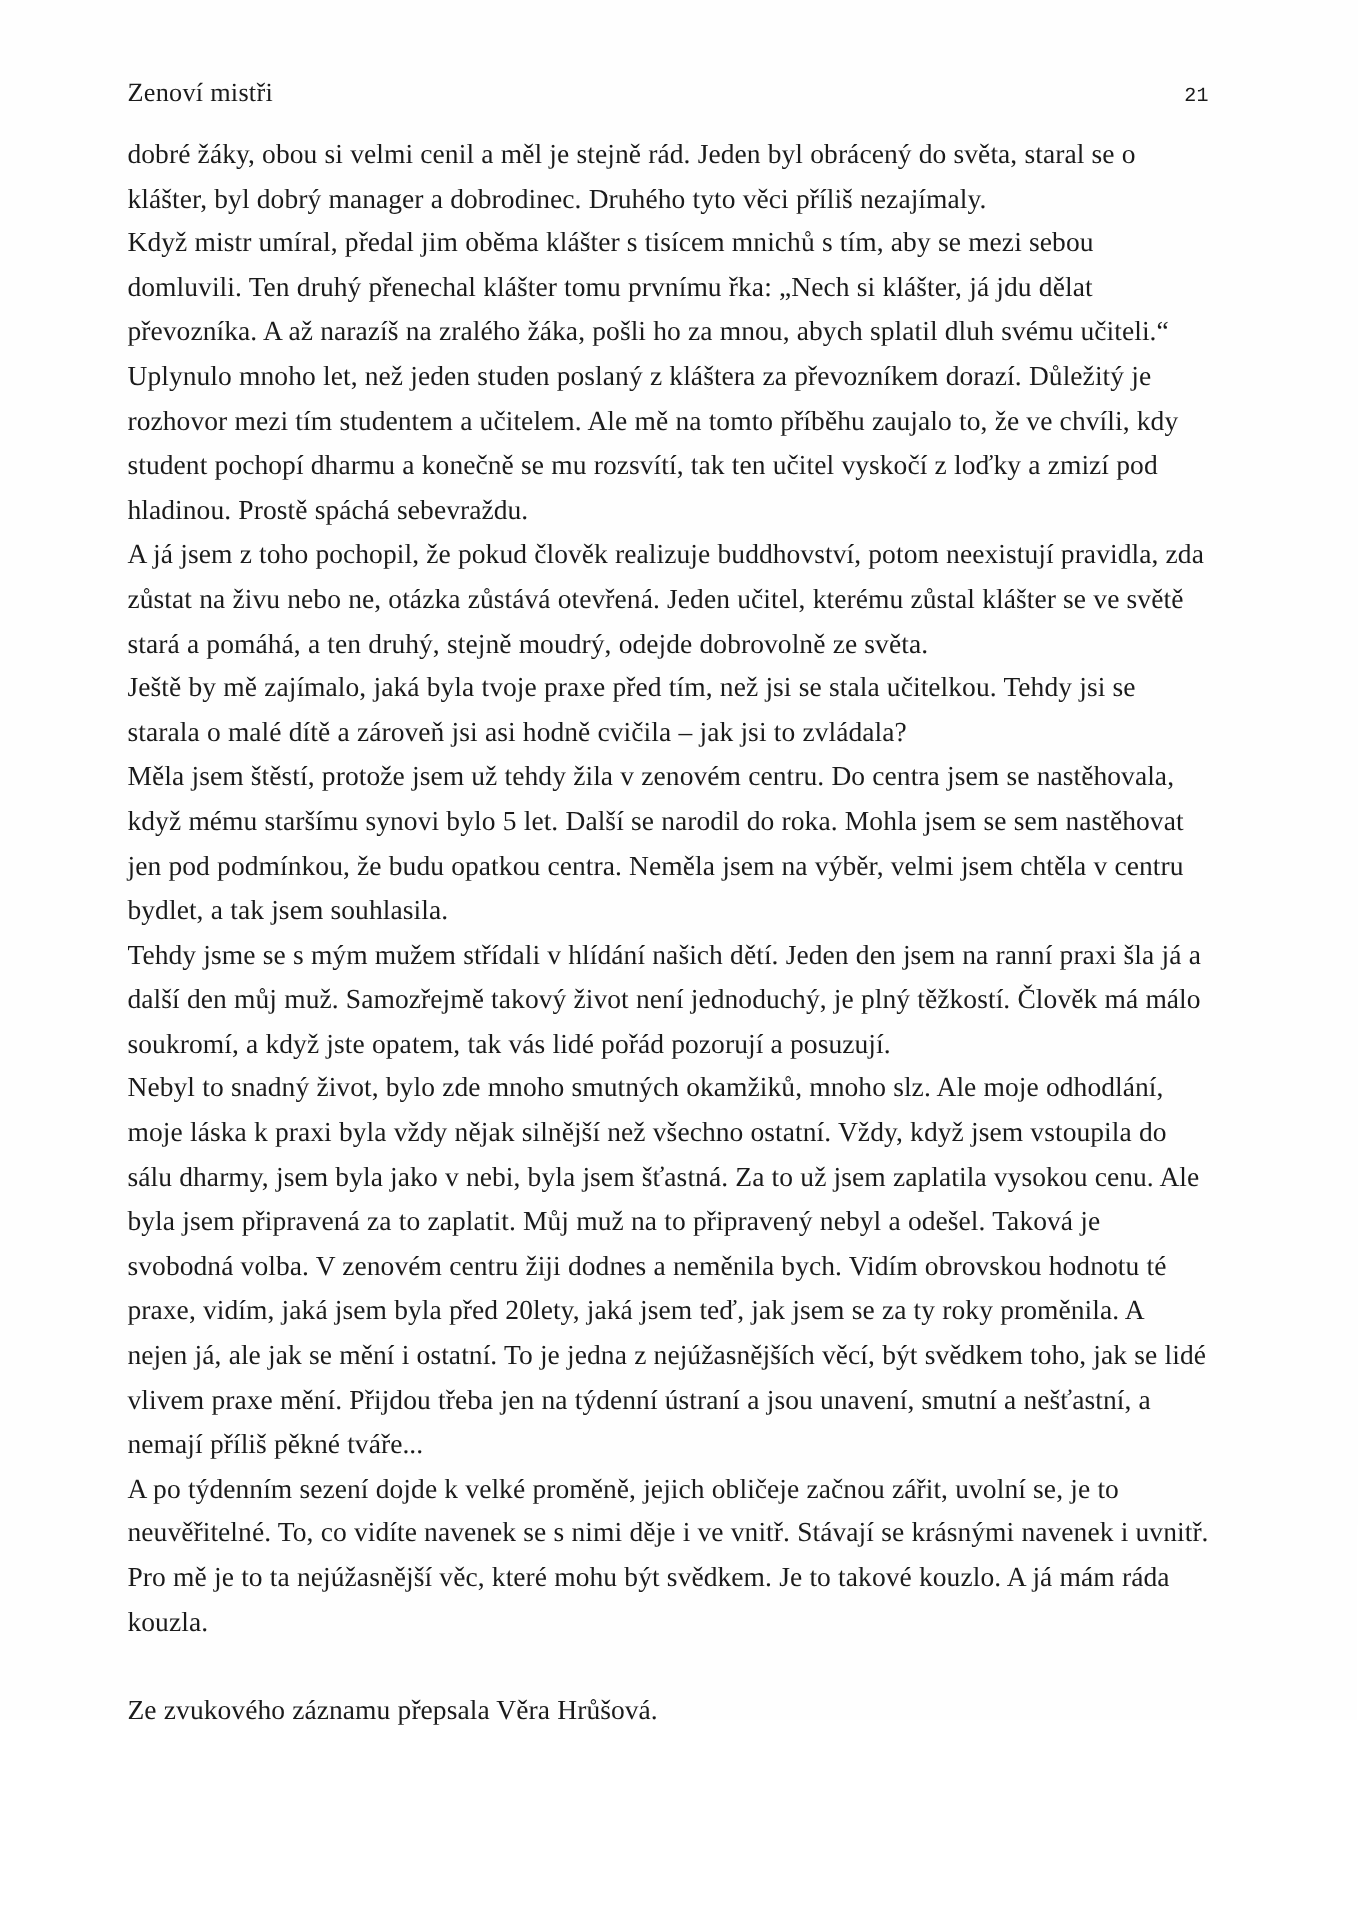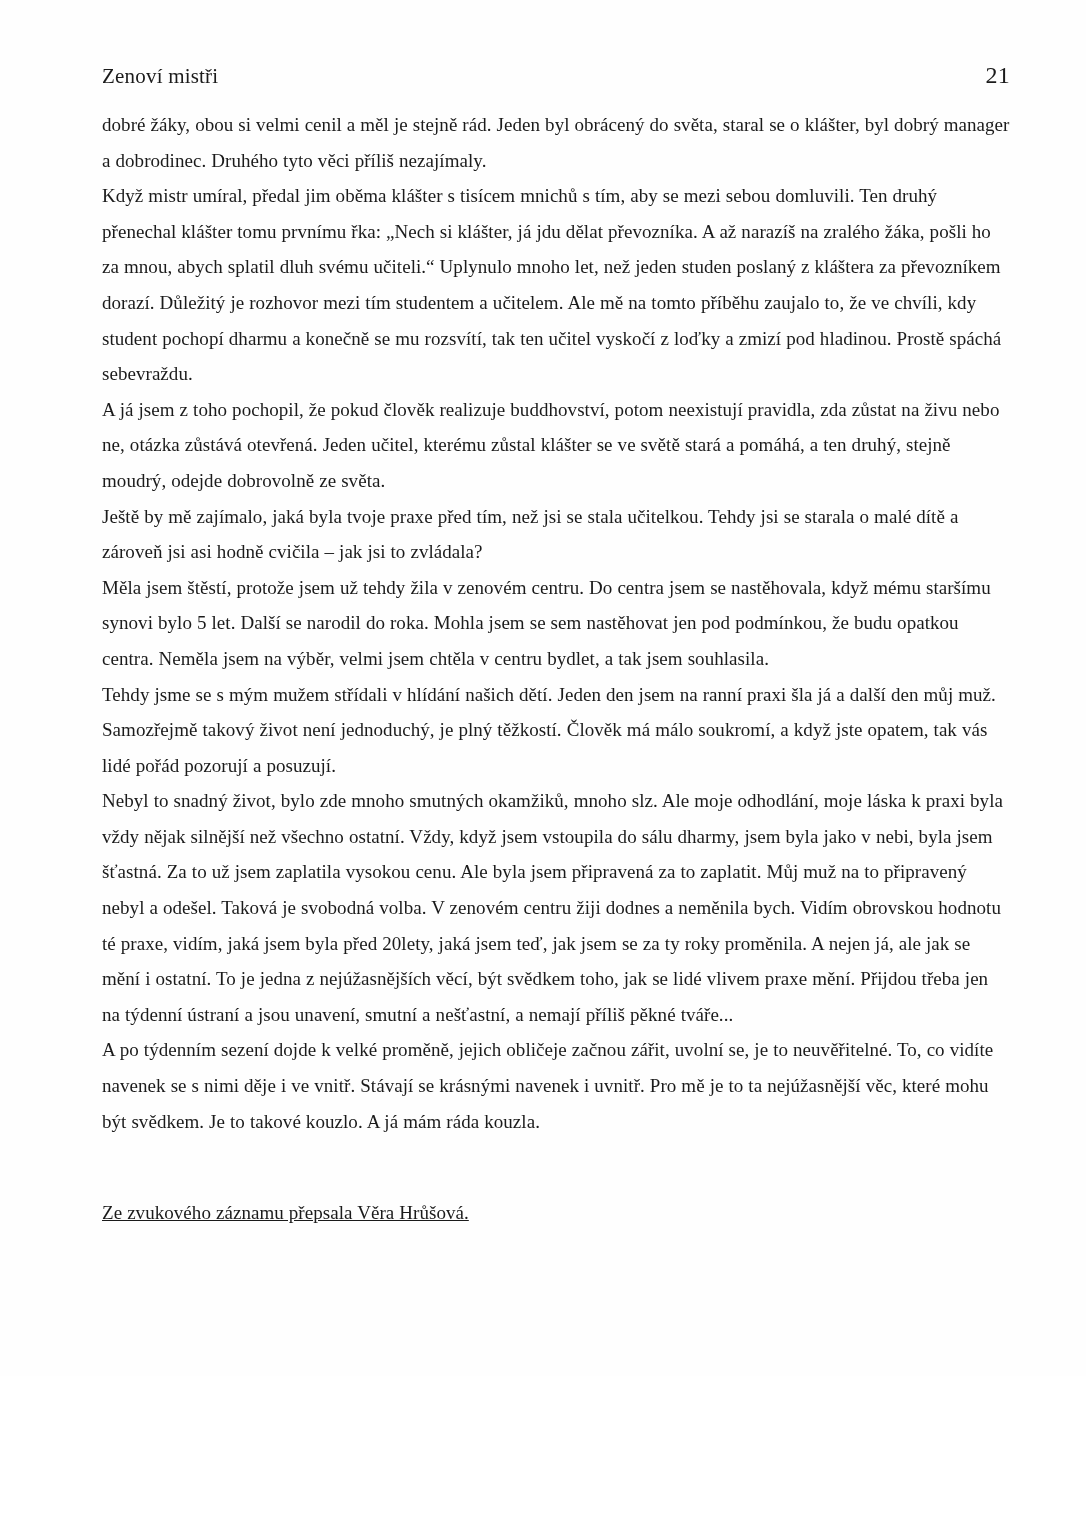--- a/index.html
+++ b/index.html
@@ -12,50 +12,50 @@
     height: 1536px;
     font-family: "Liberation Serif", serif;
     color: #1b1b1b;
     -webkit-font-smoothing: antialiased;
   }
   .page {
     position: relative;
     width: 1086px;
     height: 1376px;
     box-sizing: border-box;
-    padding: 62px 76px 0 102px;
+    padding: 62px 119px 0 102px;
     background: #fefefe;
   }
   .running-head {
     display: flex;
     align-items: baseline;
     justify-content: space-between;
     font-size: 21px;
     letter-spacing: 0.2px;
     margin-bottom: 18px;
   }
   .running-head .head-title {
     font-size: 21px;
   }
   .running-head .folio {
-    font-size: 24px;
+    font-size: 16px;
+    font-family: Liberation Mono, monospace;
   }
   .body-text {
-    font-size: 19px;
+    font-size: 22px;
     line-height: 35.6px;
     text-align: left;
     hyphens: none;
   }
   .body-text p {
     margin: 0;
     text-indent: 0;
   }
   .body-text p.spaced-before {
-    margin-top: 56px;
-    text-decoration: underline;
+    margin-top: 35px;
   }
   
   .body-text p {
     letter-spacing: 0.05px;
     word-spacing: 0.2px;
   }
 </style>
 </head>
 <body>
 

